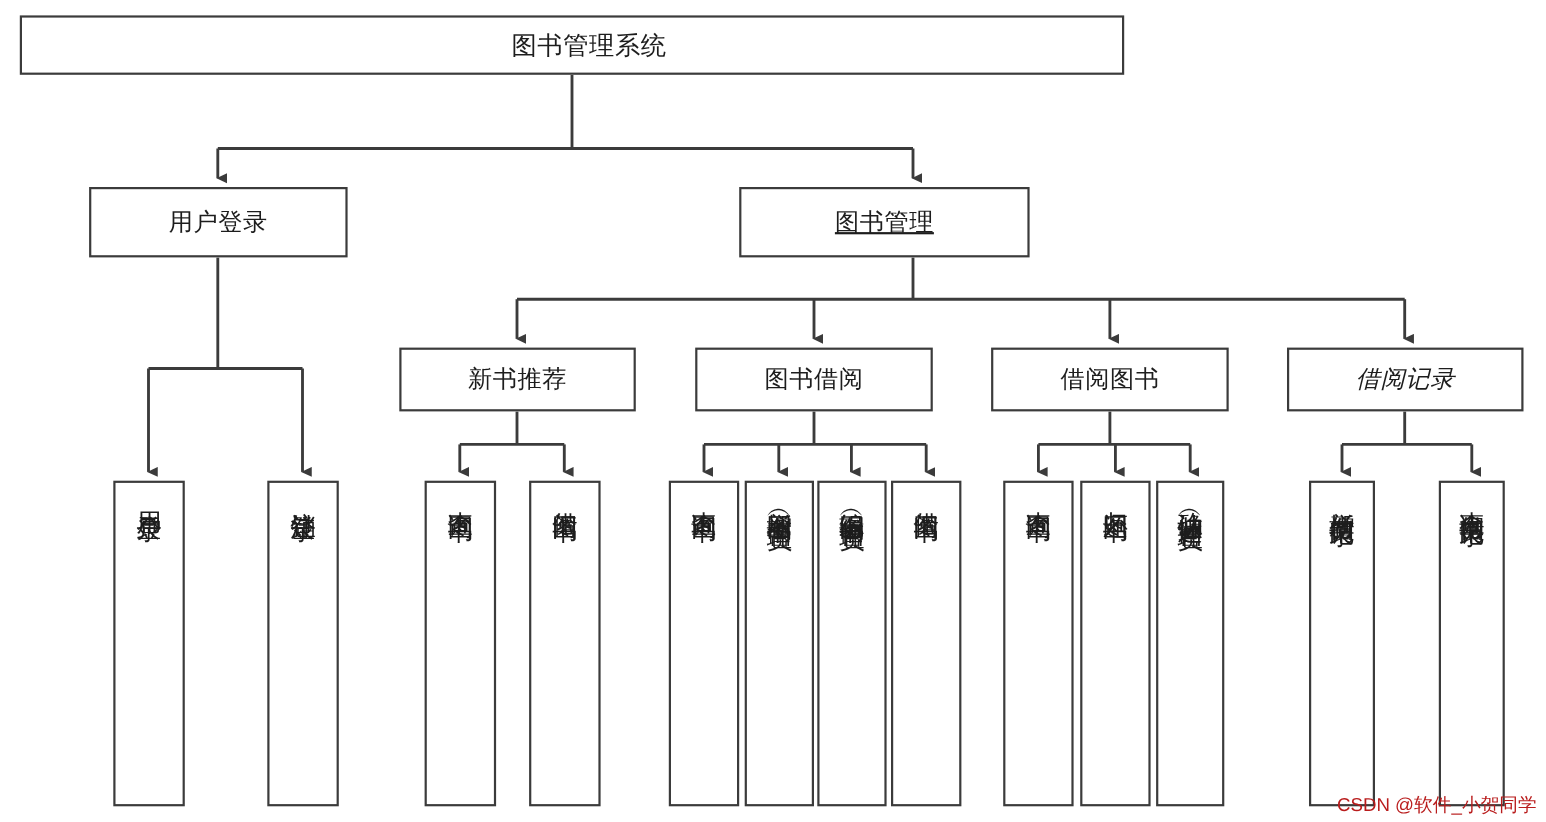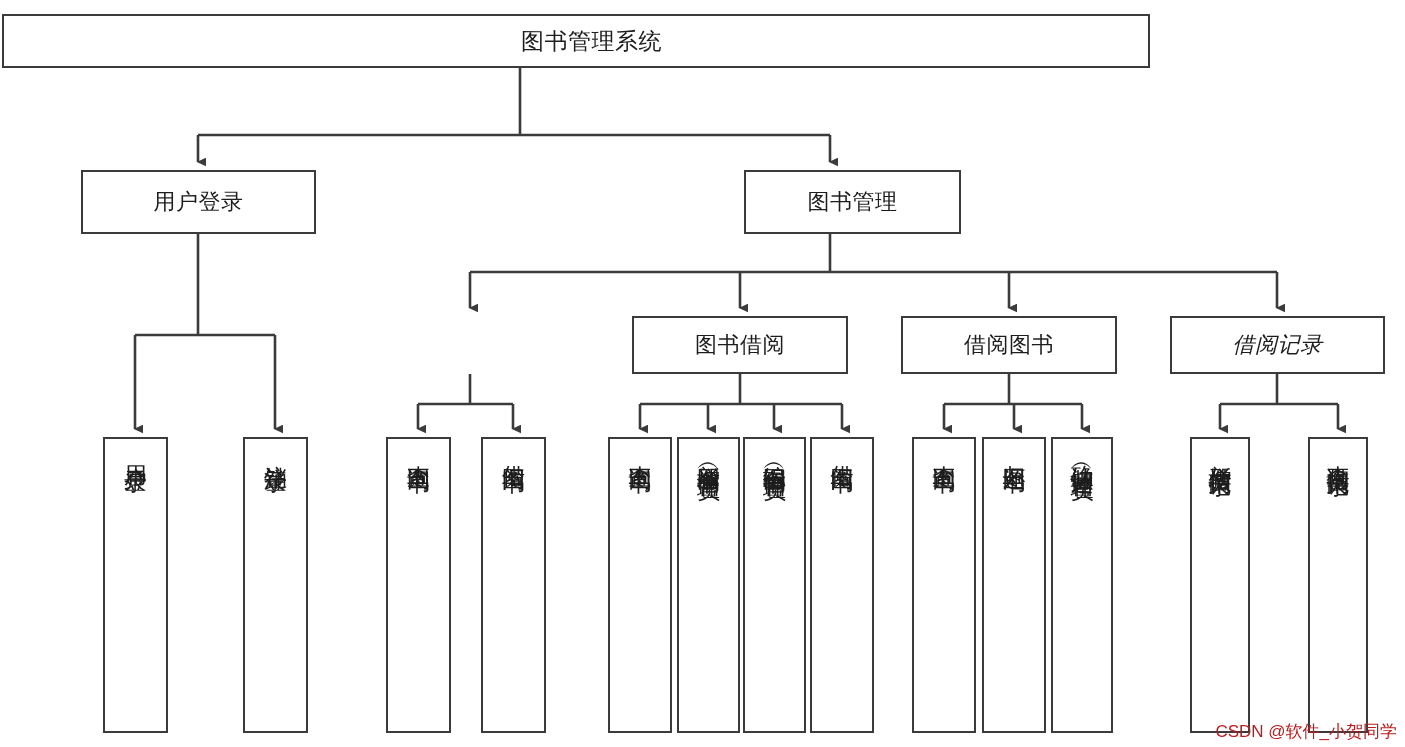--- a/index.html
+++ b/index.html
@@ -125,31 +125,34 @@
       <line x1="1014" y1="404" x2="1014" y2="429" marker-end="url(#arrowhead)"></line>
       <line x1="1082" y1="404" x2="1082" y2="429" marker-end="url(#arrowhead)"></line>
 
       <line x1="1277" y1="374" x2="1277" y2="404"></line>
       <line x1="1220" y1="404" x2="1338" y2="404"></line>
       <line x1="1220" y1="404" x2="1220" y2="429" marker-end="url(#arrowhead)"></line>
       <line x1="1338" y1="404" x2="1338" y2="429" marker-end="url(#arrowhead)"></line>
     </g>
   </svg>
 
-  <div class="node horizontal" id="root-node" style="left:2px; top:14px; width:1148px; height:54px;padding-left:31px;">
+  <div class="node horizontal" id="root-node" style="left:18px; top:14px; width:1004px; height:54px;padding-left:31px;">
     <span class="node-label">图书管理系统</span>
   </div>
 
   <div class="node horizontal" style="left:81px; top:170px; width:235px; height:64px;">
     <span class="node-label">用户登录</span>
   </div>
-  <div class="node horizontal" style="left:744px; top:170px; width:217px; height:64px;">
+  <div class="node horizontal" style="left:672px; top:170px; width:264px; height:64px;text-decoration:underline;">
     <span class="node-label">图书管理</span>
   </div>
 
+  <div class="node horizontal" style="left:363px; top:316px; width:215px; height:58px;">
+    <span class="node-label">新书推荐</span>
+  </div>
   <div class="node horizontal" style="left:632px; top:316px; width:216px; height:58px;">
     <span class="node-label">图书借阅</span>
   </div>
   <div class="node horizontal" style="left:901px; top:316px; width:216px; height:58px;">
     <span class="node-label">借阅图书</span>
   </div>
   <div class="node horizontal" style="left:1170px; top:316px; width:215px; height:58px;font-style:italic;">
     <span class="node-label">借阅记录</span>
   </div>
 

